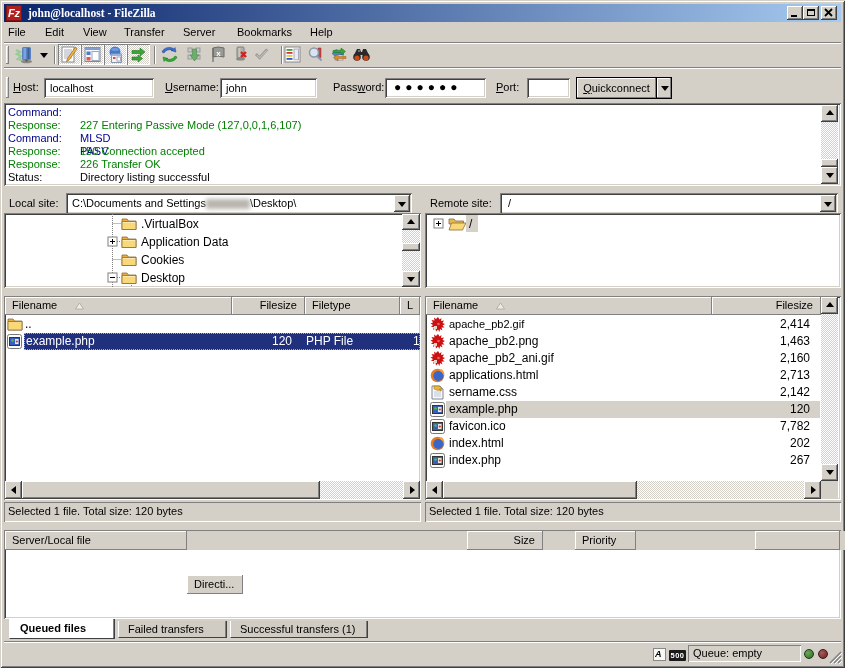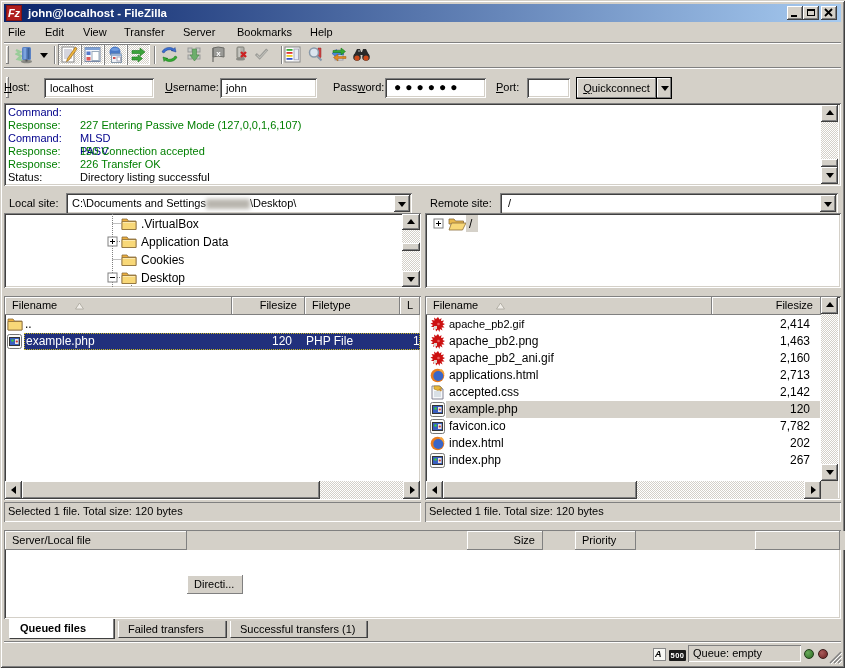--- a/index.html
+++ b/index.html
@@ -20,21 +20,21 @@
 .row { position:absolute; height:17px; line-height:17px; white-space:nowrap; }
 .checker { background-image: linear-gradient(45deg,#d4d0c8 25%,transparent 25%,transparent 75%,#d4d0c8 75%), linear-gradient(45deg,#d4d0c8 25%,transparent 25%,transparent 75%,#d4d0c8 75%); background-size:2px 2px; background-position:0 0,1px 1px; background-color:#fff; }
 </style>
 </head>
 <body>
 
 <div class="abs" style="left:0;top:0;width:845px;height:668px; box-shadow: inset 1px 1px 0 #D4D0C8, inset -1px -1px 0 #404040, inset 2px 2px 0 #fff, inset -2px -2px 0 #808080;"></div>
 
 <div class="abs" style="left:4px;top:4px;width:837px;height:18px;background:linear-gradient(to right,#0A246A,#A6CAF0);"></div>
 <div class="abs" style="left:6px;top:5px;width:16px;height:16px;background:#B01E1E;border:1px solid #7d1414;color:#fff;font-weight:bold;font-style:italic;font-size:11px;text-align:center;line-height:14px;">Fz</div>
-<div class="abs" style="left:28px;top:7px;color:#fff;font-weight:bold;font-size:11.5px;">john@localhost - FileZilla</div>
+<div class="abs" style="left:28px;top:7px;color:#fff;font-weight:bold;font-size:11.5px;font-family:Liberation Serif, serif;">john@localhost - FileZilla</div>
 <div class="abs raised" style="left:787px;top:6px;width:16px;height:14px;"></div>
 <div class="abs" style="left:791px;top:15px;width:6px;height:2px;background:#000;"></div>
 <div class="abs raised" style="left:803px;top:6px;width:16px;height:14px;"></div>
 <div class="abs" style="left:807px;top:9px;width:8px;height:7px;border:1px solid #000;border-top:2px solid #000;"></div>
 <div class="abs raised" style="left:821px;top:6px;width:16px;height:14px;"></div>
 <svg class="abs" style="left:824px;top:8px;" width="10" height="10">
     <path d="M1 1 L8 8 M8 1 L1 8" stroke="#000" stroke-width="1.8"></path>
   </svg>
 
 <div class="abs" style="left:4px;top:22px;width:837px;height:20px;"></div>
@@ -165,21 +165,21 @@
   <path d="M2 9 l3-6 h3 l1 3 h1 l1-3 h3 l3 6 z" fill="#2a2a2a"></path>
   <circle cx="5" cy="11" r="3.8" fill="#2a2a2a"></circle>
   <circle cx="14" cy="11" r="3.8" fill="#2a2a2a"></circle>
   <circle cx="5" cy="12" r="2.6" fill="#cc4a1a"></circle>
   <circle cx="14" cy="12" r="2.6" fill="#cc4a1a"></circle>
   <circle cx="7" cy="5" r="1" fill="#888"></circle>
 </svg>
 </div>
 
 <div class="abs raised1" style="left:6px;top:77px;width:3px;height:21px;"></div>
-<div class="abs" style="left:4px;top:81px;"><u>H</u>ost:</div>
+<div class="abs" style="left:13px;top:81px;"><u>H</u>ost:</div>
 <div class="abs field" style="left:44px;top:78px;width:110px;height:20px;line-height:16px;padding:2px 0 0 6px;">localhost</div>
 <div class="abs" style="left:165px;top:81px;"><u>U</u>sername:</div>
 <div class="abs field" style="left:220px;top:78px;width:97px;height:20px;line-height:16px;padding:2px 0 0 6px;">john</div>
 <div class="abs" style="left:333px;top:81px;">Pass<u>w</u>ord:</div>
 <div class="abs field" style="left:385px;top:78px;width:101px;height:20px;"></div>
 <div class="abs" style="left:394px;top:80px;font-size:12px;letter-spacing:4px;">●●●●●●</div>
 <div class="abs" style="left:496px;top:81px;"><u>P</u>ort:</div>
 <div class="abs field" style="left:527px;top:78px;width:43px;height:20px;"></div>
 <div class="abs" style="left:576px;top:77px;width:81px;height:22px;background:#D4D0C8;border:1px solid #000;box-shadow: inset -1px -1px 0 #808080, inset 1px 1px 0 #fff;text-align:center;line-height:20px;"><u>Q</u>uickconnect</div>
 <div class="abs" style="left:657px;top:77px;width:15px;height:22px;background:#D4D0C8;border:1px solid #000;border-left:none;box-shadow: inset -1px -1px 0 #808080, inset 1px 1px 0 #fff;"></div>
@@ -388,21 +388,21 @@
 <div class="row" style="left:449px;top:350px;font-size:12px;">apache_pb2_ani.gif</div>
 <div class="row" style="left:700px;top:350px;width:110px;text-align:right;font-size:12px;">2,160</div>
 <svg class="abs" style="left:430px;top:368px;" width="16" height="16">
         <use href="#ic-firefox"></use>
       </svg>
 <div class="row" style="left:449px;top:367px;font-size:12px;">applications.html</div>
 <div class="row" style="left:700px;top:367px;width:110px;text-align:right;font-size:12px;">2,713</div>
 <svg class="abs" style="left:430px;top:385px;" width="16" height="16">
         <use href="#ic-page"></use>
       </svg>
-<div class="row" style="left:449px;top:384px;font-size:12px;">accepted.css</div>
+<div class="row" style="left:449px;top:384px;font-size:12px;">sername.css</div>
 <div class="row" style="left:700px;top:384px;width:110px;text-align:right;font-size:12px;">2,142</div>
 <svg class="abs" style="left:430px;top:402px;" width="16" height="16">
         <use href="#ic-gen"></use>
       </svg>
 <div class="row" style="left:449px;top:401px;font-size:12px;">example.php</div>
 <div class="row" style="left:700px;top:401px;width:110px;text-align:right;font-size:12px;">120</div>
 <svg class="abs" style="left:430px;top:419px;" width="16" height="16">
         <use href="#ic-gen"></use>
       </svg>
 <div class="row" style="left:449px;top:418px;font-size:12px;">favicon.ico</div>

